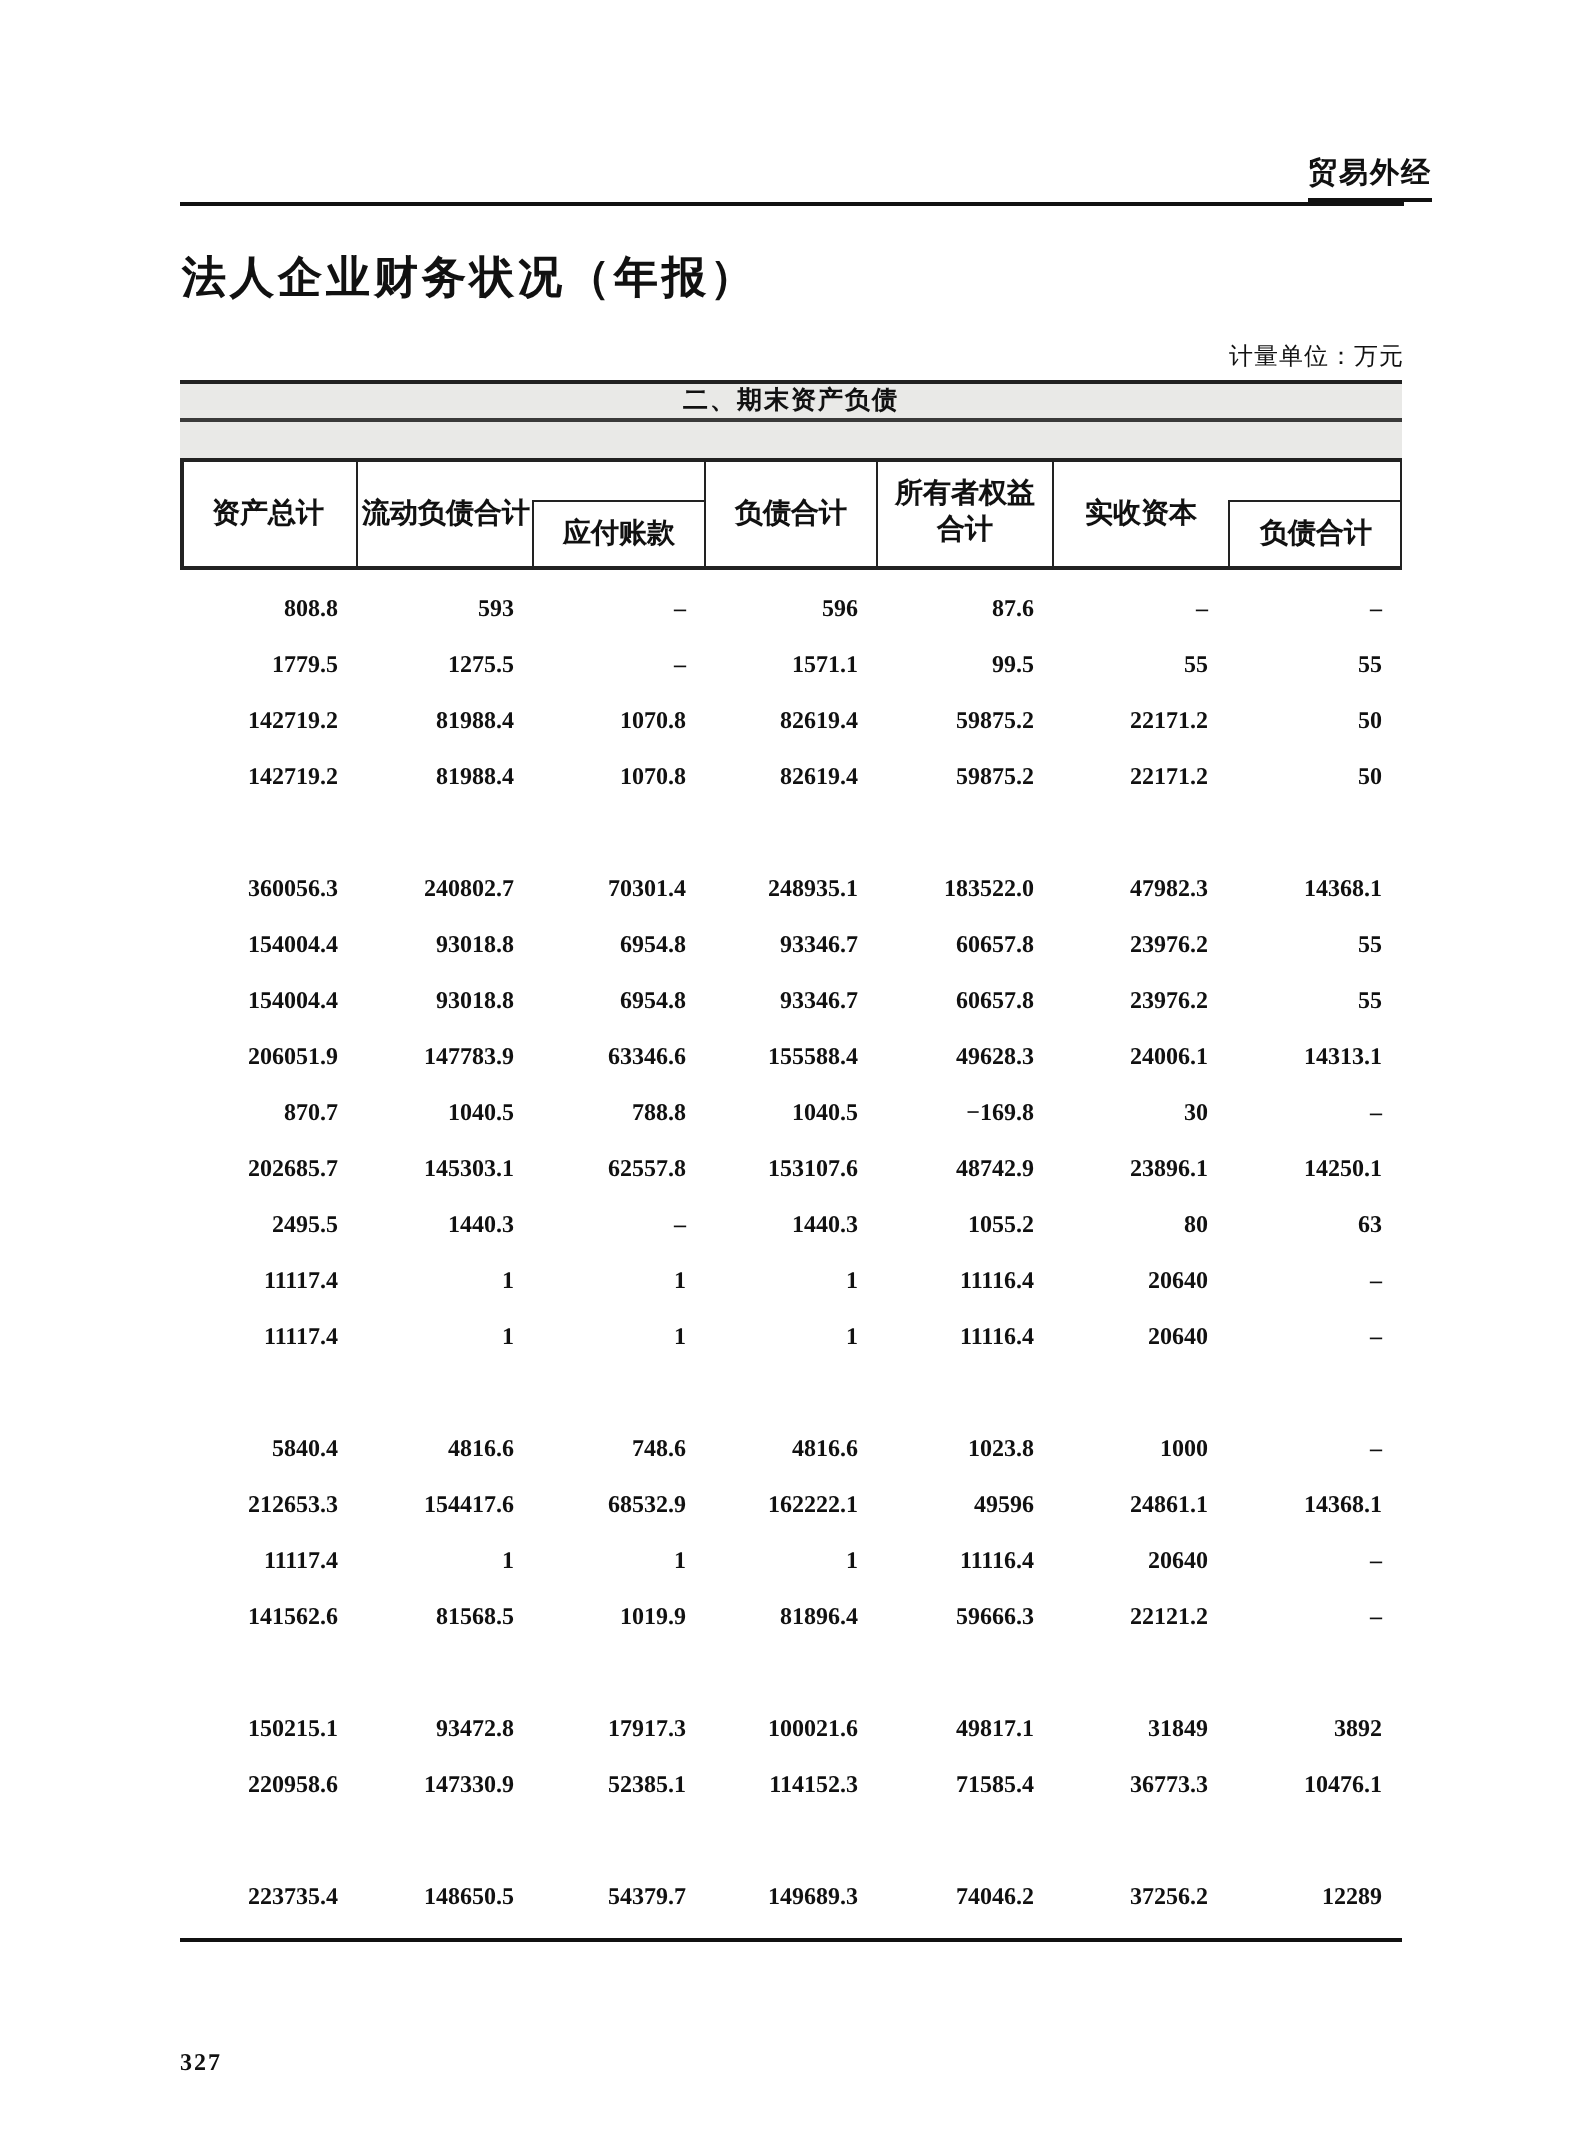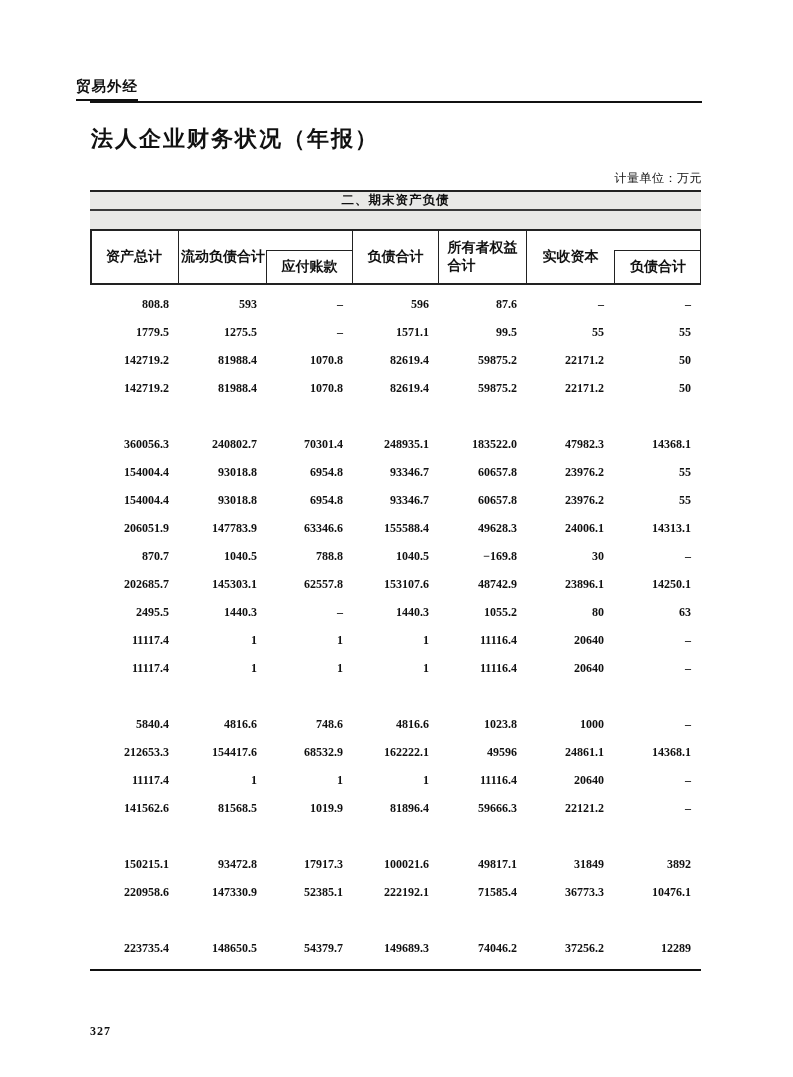--- a/index.html
+++ b/index.html
@@ -7,21 +7,21 @@
   .page {
     position: relative;
     width: 793px; height: 1077px;
     background: #ffffff;
     color: #111;
     font-family: "Liberation Serif", "DejaVu Serif", serif;
     overflow: hidden;
   }
 
   
-  .header-label-row { position:absolute; left:76px; top:77px; width:612px; }
+  .header-label-row { position:absolute; left:104px; top:77px; width:612px; text-align:right; }
   .header-label { display:inline-block; font-weight:bold; font-size:14.5px; letter-spacing:1px; border-bottom:2px solid #111; padding-bottom:3px; }
   .header-rule { position:absolute; left:90px; top:101px; width:612px; height:0; border-top:2.5px solid #111; }
 
   
   .doc-title { position:absolute; left:91px; top:124px; font-size:22px; font-weight:600; letter-spacing:2px; }
   .unit-note { position:absolute; left:90px; top:170px; width:612px; text-align:right; font-size:12px; font-weight:normal; letter-spacing:0.5px; }
 
   
   .yb-table { position:absolute; left:90px; top:190px; width:611px; }
   .band-title {
@@ -40,21 +40,21 @@
   .th.c5 { width:88px; }
   .th-group { position:relative; border-right:1.5px solid #222; }
   .g23 { width:174px; }
   .g67 { width:174px; border-right:none; }
   .group-label { position:absolute; left:0; top:0; height:100%; display:flex; align-items:center; justify-content:center; }
   .g23 .group-label { width:88px; }
   .g67 .group-label { width:87px; }
   .sub-box { position:absolute; right:0; bottom:0; top:19px; border-left:1.5px solid #222; border-top:1.5px solid #222; display:flex; align-items:center; justify-content:center; }
   .g23 .sub-box { width:86px; }
   .g67 .sub-box { width:87px; }
-  .wrap2 { display:inline-block; width:70px; text-align:left; line-height:1.3; }
+  .wrap2 { display:inline-block; width:70px; text-align:center; line-height:1.3; }
 
   .tbody { padding-top:5px; padding-bottom:7px; border-bottom:2.5px solid #111; font-size:12px; }
   .row { display:flex; height:28px; line-height:28px;font-weight:bold; }
   .cell { text-align:right; padding-right:10px; white-space:nowrap; }
   .cell:nth-child(1){ width:89px; }
   .cell:nth-child(2){ width:88px; }
   .cell:nth-child(3){ width:86px; }
   .cell:nth-child(4){ width:86px; }
   .cell:nth-child(5){ width:88px; }
   .cell:nth-child(6){ width:87px; }
@@ -263,21 +263,21 @@
           <div class="cell">17917.3</div>
           <div class="cell">100021.6</div>
           <div class="cell">49817.1</div>
           <div class="cell">31849</div>
           <div class="cell">3892</div>
         </div>
         <div class="row">
           <div class="cell">220958.6</div>
           <div class="cell">147330.9</div>
           <div class="cell">52385.1</div>
-          <div class="cell">222192.1</div>
+          <div class="cell">114152.3</div>
           <div class="cell">71585.4</div>
           <div class="cell">36773.3</div>
           <div class="cell">10476.1</div>
         </div>
         <div class="spacer-row"></div>
         <div class="row">
           <div class="cell">223735.4</div>
           <div class="cell">148650.5</div>
           <div class="cell">54379.7</div>
           <div class="cell">149689.3</div>

